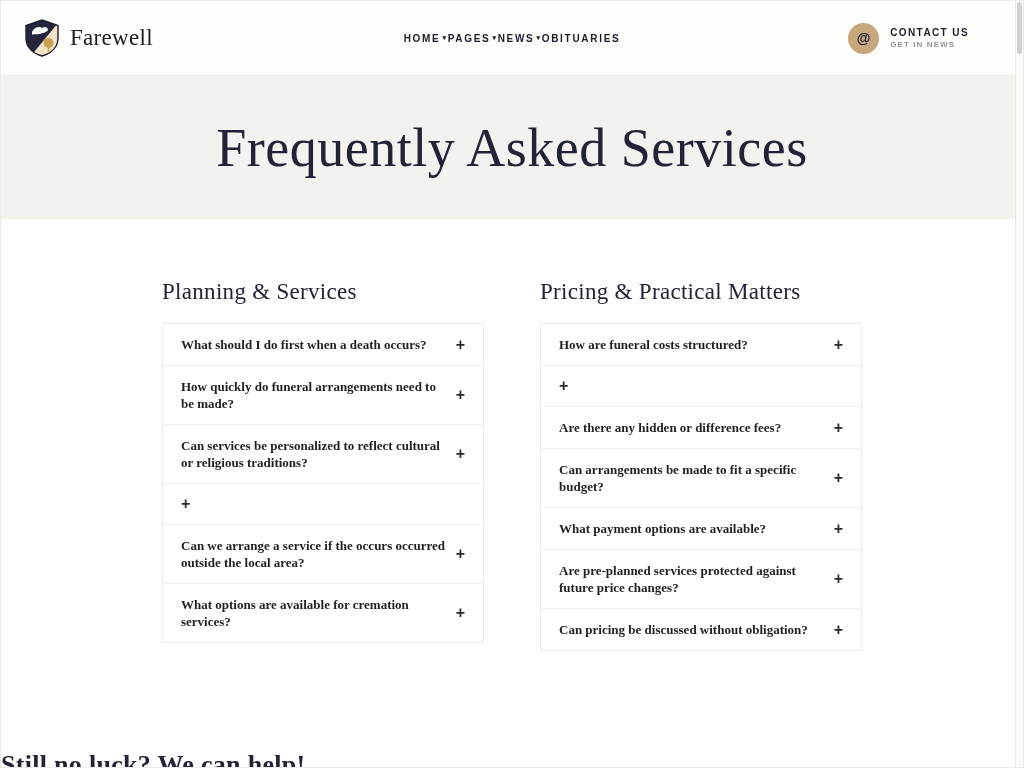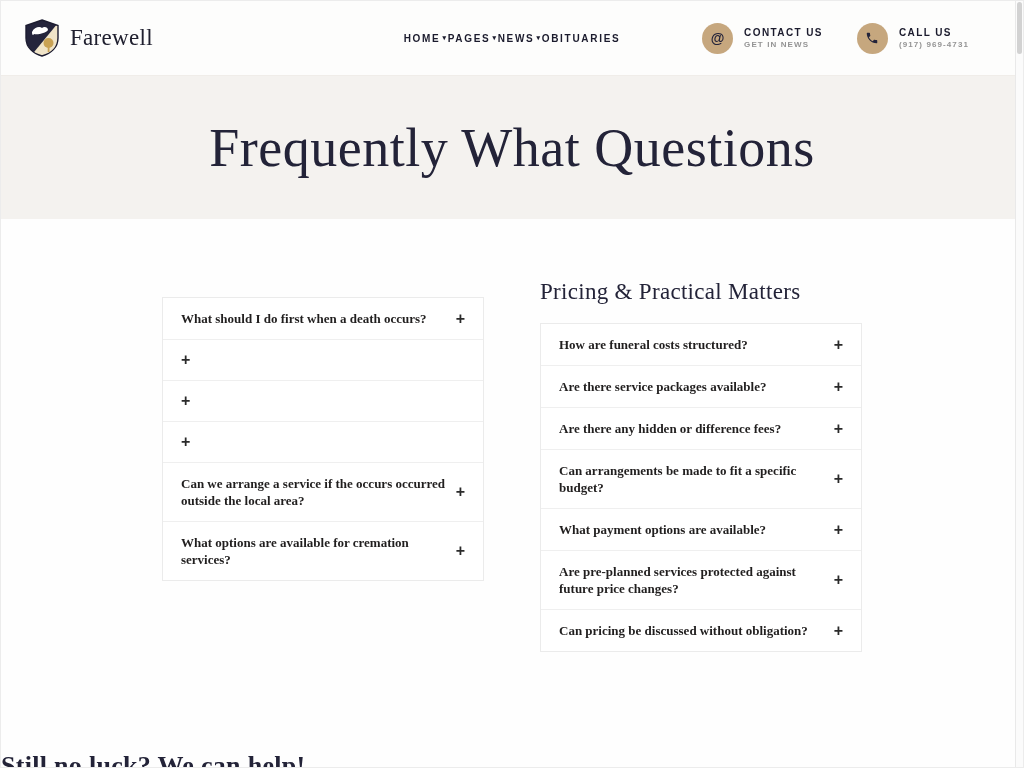--- a/index.html
+++ b/index.html
@@ -143,52 +143,44 @@
   </nav>
 
   <div class="header-right">
     <div class="contact-block">
       <span class="icon-circle">@</span>
       <span class="contact-texts">
         <span class="contact-title">CONTACT US</span>
         <span class="contact-sub">GET IN NEWS</span>
       </span>
     </div>
-    <div class="contact-block">
-      <span class="icon-circle">
-        <svg width="14" height="14" viewBox="0 0 24 24" fill="#23233a">
-          <path d="M6.6 10.8c1.5 3 3.6 5.1 6.6 6.6l2.2-2.2c.3-.3.7-.4 1-.2 1.1.4 2.3.6 3.6.6.6 0 1 .4 1 1V20c0 .6-.4 1-1 1C10.6 21 3 13.4 3 4c0-.6.4-1 1-1h3.5c.6 0 1 .4 1 1 0 1.2.2 2.4.6 3.6.1.3 0 .7-.2 1l-2.3 2.2z"></path>
-        </svg>
-      </span>
-      <span class="contact-texts">
-        <span class="contact-title">CALL US</span>
-        <span class="contact-sub">(917) 969-4731</span>
-      </span>
-    </div>
   </div>
 </div>
 
 <div class="hero">
-  <h1 class="hero-title">Frequently What Questions</h1>
+  <h1 class="hero-title">Frequently Asked Services</h1>
 </div>
 
 <div class="faq-wrap">
   <div class="faq-columns">
   <div class="faq-col">
+    <h2 class="faq-heading">Planning &amp; Services</h2>
     <div class="faq-list">
   <div class="faq-item">
     <span class="faq-q">What should I do first when a death occurs?</span>
     <span class="faq-plus">+</span>
   </div>
 
   <div class="faq-item">
-    <span class="faq-plus">+</span>
-  </div>
-
-  <div class="faq-item">
+    <span class="faq-q">How quickly do funeral arrangements need to be made?</span>
+    <span class="faq-plus">+</span>
+  </div>
+
+  <div class="faq-item">
+    <span class="faq-q">Can services be personalized to reflect cultural or religious traditions?</span>
     <span class="faq-plus">+</span>
   </div>
 
   <div class="faq-item">
     <span class="faq-plus">+</span>
   </div>
 
   <div class="faq-item">
     <span class="faq-q">Can we arrange a service if the occurs occurred outside the local area?</span>
     <span class="faq-plus">+</span>
@@ -203,21 +195,20 @@
 
   <div class="faq-col">
     <h2 class="faq-heading">Pricing &amp; Practical Matters</h2>
     <div class="faq-list">
   <div class="faq-item">
     <span class="faq-q">How are funeral costs structured?</span>
     <span class="faq-plus">+</span>
   </div>
 
   <div class="faq-item">
-    <span class="faq-q">Are there service packages available?</span>
     <span class="faq-plus">+</span>
   </div>
 
   <div class="faq-item">
     <span class="faq-q">Are there any hidden or difference fees?</span>
     <span class="faq-plus">+</span>
   </div>
 
   <div class="faq-item">
     <span class="faq-q">Can arrangements be made to fit a specific budget?</span>

